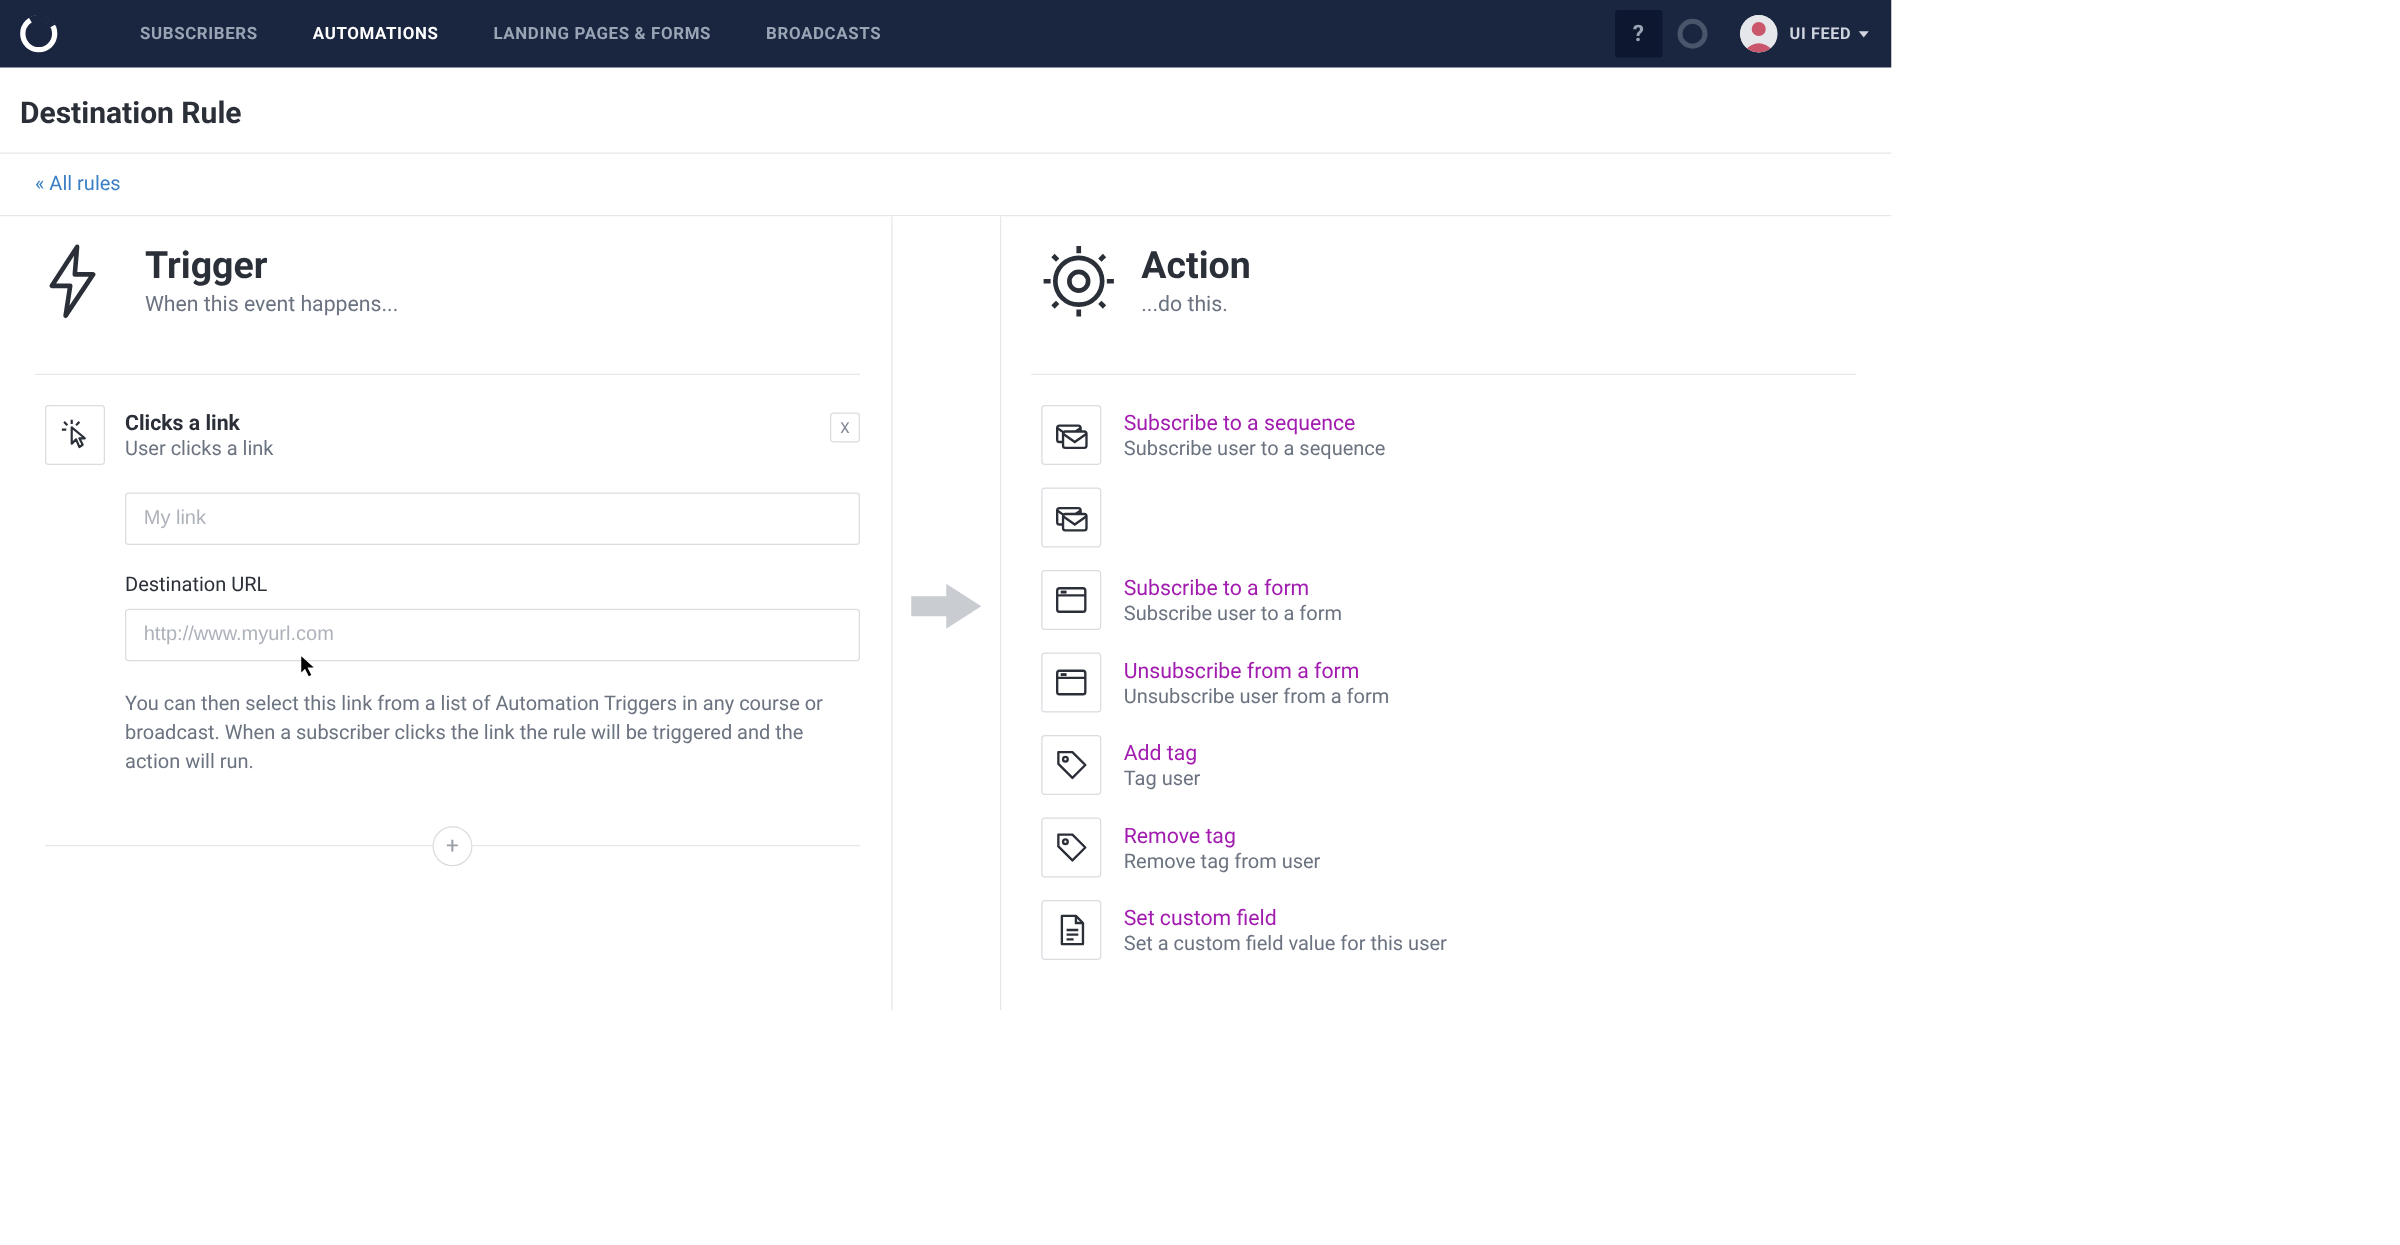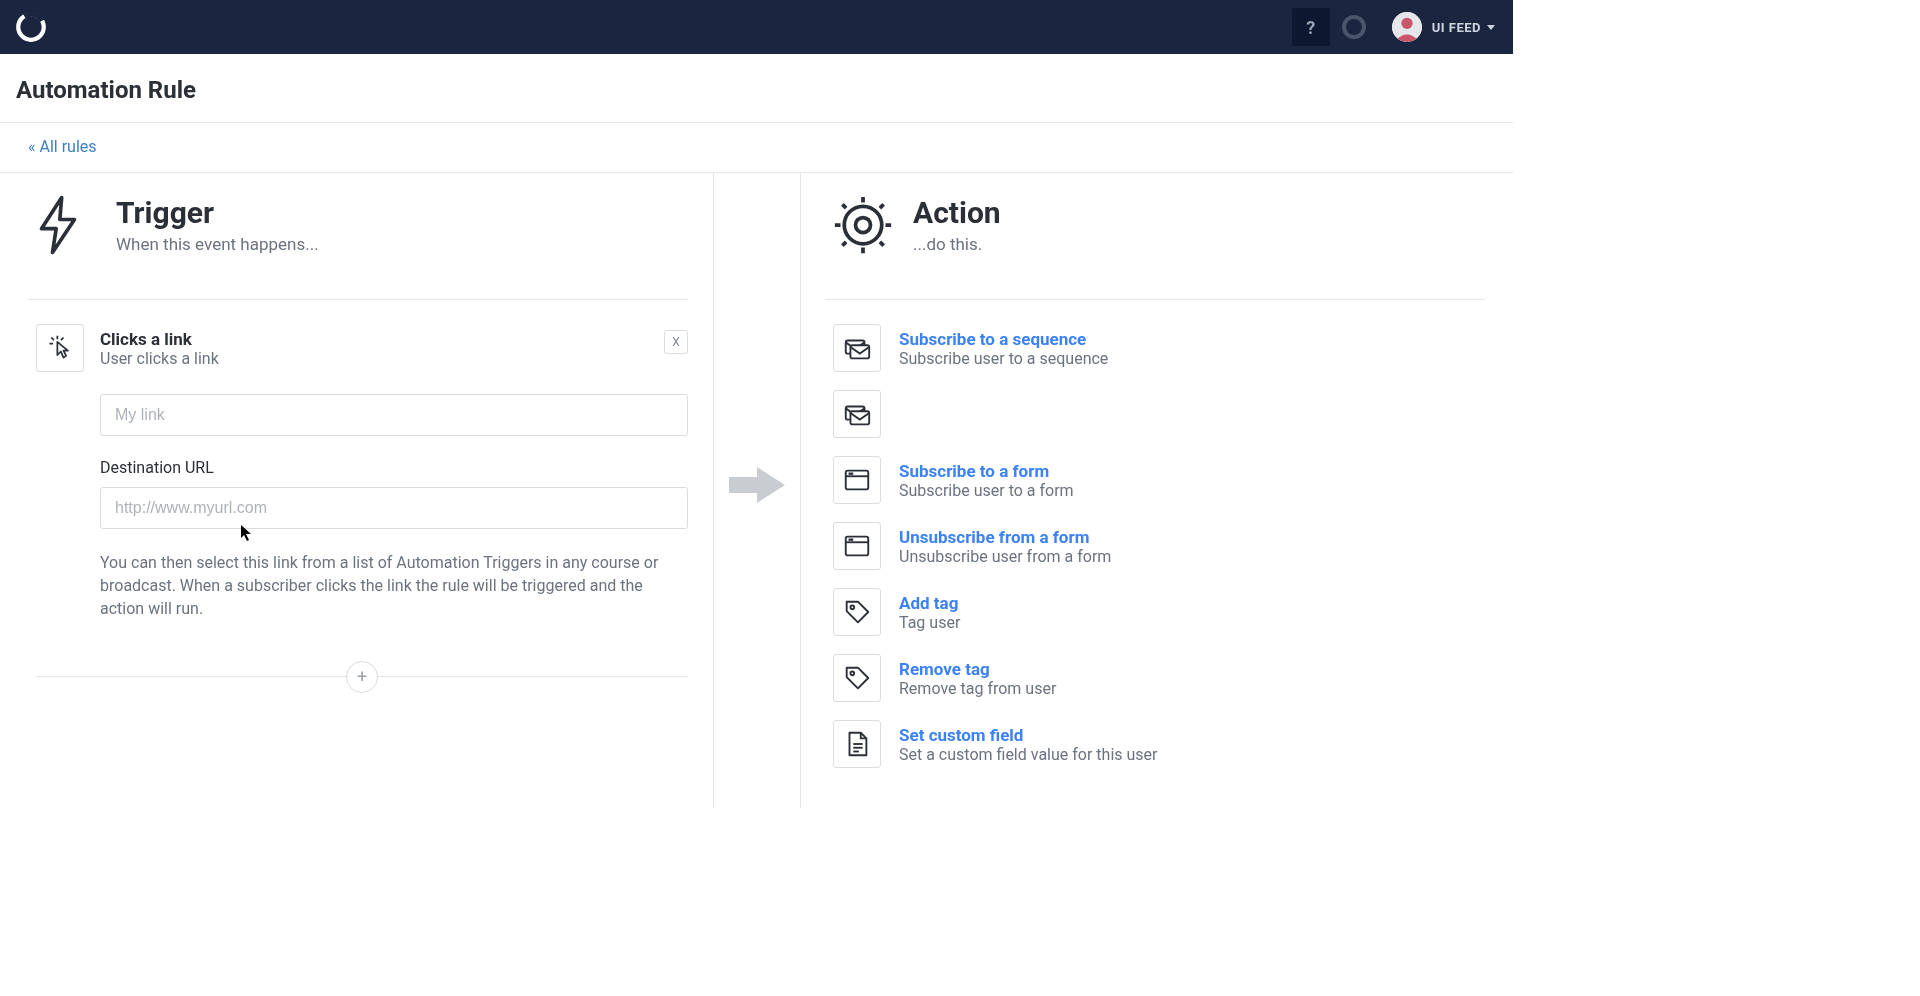--- a/index.html
+++ b/index.html
@@ -188,21 +188,21 @@
     color:#9aa0a8; font-size:18px;
     background:#fff; cursor:pointer;
     margin:0 0px;
   }
 
   
   .action-list { padding-left:8px; display:flex; flex-direction:column; gap:18px;}
   .action-item {
     display:flex; align-items:center; gap:18px; cursor:pointer;
   }
-  .action-item .titles .t1 { font-size:17px; font-weight:700; color:#3b82f6;}
+  .action-item .titles .t1 { font-size:17px; font-weight:400; color:#a21caf;}
   .action-item .titles .t2 { font-size:16px; color:#6b7380;}
 
   
   .cursor {
     position:absolute;
     left:240px; top:524px;
     font-size:16px; color:#000;
     pointer-events:none;
     z-index:50;
   }
@@ -211,39 +211,45 @@
 <body>
 
 <div class="viewport">
 
   <div class="topnav">
     <div class="brand-logo">
       <svg viewBox="0 0 40 40" width="34" height="34">
         <circle cx="20" cy="20" r="15" fill="none" stroke="#fff" stroke-width="5"></circle>
         <circle cx="20" cy="20" r="15" fill="none" stroke="#1a2640" stroke-width="6" stroke-dasharray="24 100" stroke-dashoffset="-62"></circle>
       </svg>
+    </div>
+    <div class="nav-links">
+      <div class="nav-link">SUBSCRIBERS</div>
+      <div class="nav-link active">AUTOMATIONS</div>
+      <div class="nav-link">LANDING PAGES &amp; FORMS</div>
+      <div class="nav-link">BROADCASTS</div>
     </div>
     <div class="nav-spacer"></div>
     <div class="help-btn">?</div>
     <div class="circle-status"></div>
     <div class="user-menu">
       <div class="avatar">
         <svg viewBox="0 0 32 32" width="30" height="30">
           <circle cx="16" cy="16" r="16" fill="#e6e7ea"></circle>
           <circle cx="16" cy="12" r="6" fill="#c9566b"></circle>
           <path d="M4 30 Q16 18 28 30 L28 32 L4 32 Z" fill="#c9566b"></path>
         </svg>
       </div>
       <span>UI FEED</span>
       <span class="caret-down"></span>
     </div>
   </div>
 
   <div class="page-title-bar">
-    <h1>Automation Rule</h1>
+    <h1>Destination Rule</h1>
   </div>
 
   <div class="breadcrumb-bar">
     <a href="#">« All rules</a>
   </div>
 
   <div class="main">
 
     <div class="gutter">
       <svg class="arrow" width="60" height="40" viewBox="0 0 60 40">

